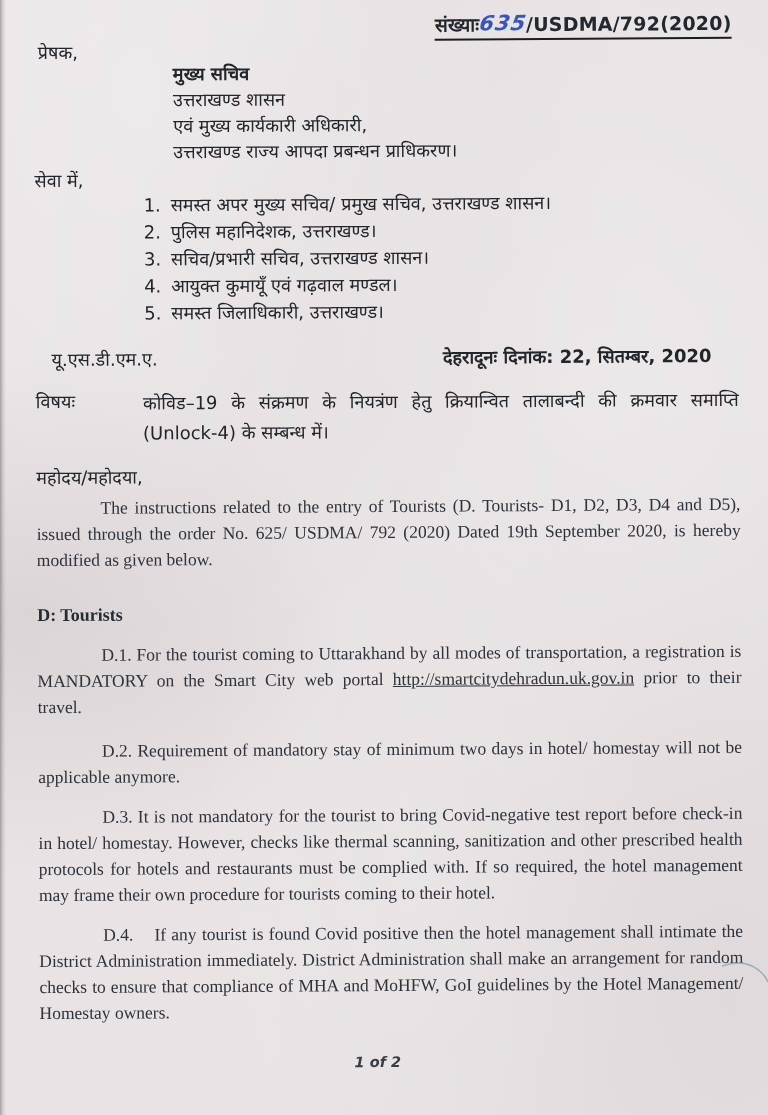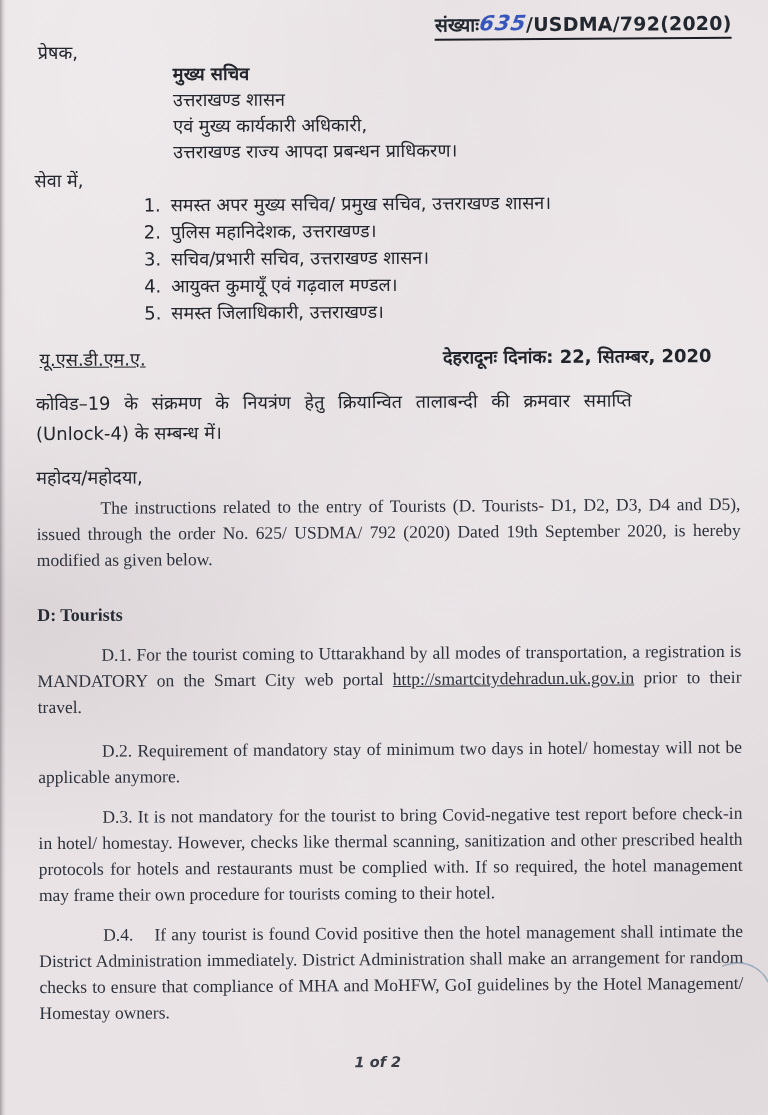--- a/index.html
+++ b/index.html
@@ -72,21 +72,21 @@
   .addr-num { width: 27px; flex: 0 0 27px; }
 
   .meta-row {
     margin-top: 20px;
     display: flex;
     justify-content: space-between;
     align-items: baseline;
     padding-right: 28px;
     height: 26px;
   }
-  .org-abbr { margin-left: 4px; text-decoration: underline; }
+  .org-abbr { margin-left: 16px; }
   .place-date { font-weight: 600; }
 
   .subject-row { margin-top: 16px; display: flex; }
   .subject-label { flex: 0 0 107px; }
   .subject-text { width: 596px; text-align: justify; line-height: 30px; font-weight: 500; }
 
   .salutation { margin-top: 16px; height: 24px; }
 
   
   .en {
@@ -175,20 +175,21 @@
         <span>समस्त जिलाधिकारी, उत्तराखण्ड।</span>
       </div>
     </div>
 
     <div class="hi meta-row">
       <span class="org-abbr">यू.एस.डी.एम.ए.</span>
       <span class="place-date">देहरादूनः दिनांक: 22, सितम्बर, 2020</span>
     </div>
 
     <div class="hi subject-row">
+      <span class="subject-label">विषयः</span>
       <span class="subject-text">कोविड–19 के संक्रमण के नियत्रंण हेतु क्रियान्वित तालाबन्दी की क्रमवार समाप्ति (Unlock-4) के सम्बन्ध में।</span>
     </div>
 
     <div class="hi salutation">महोदय/महोदया,</div>
 
     <p class="en para intro">The instructions related to the entry of Tourists (D. Tourists- D1, D2, D3, D4 and D5), issued through the order No. 625/ USDMA/ 792 (2020) Dated 19th September 2020, is hereby modified as given below.</p>
 
     <div class="sec-heading">D: Tourists</div>
 
     <p class="en para p-d1"><span>D.1. For the tourist coming to Uttarakhand by all modes of transportation, a registration is MANDATORY on the Smart City web portal </span><span class="url">http://smartcitydehradun.uk.gov.in</span><span> prior to their travel.</span></p>

